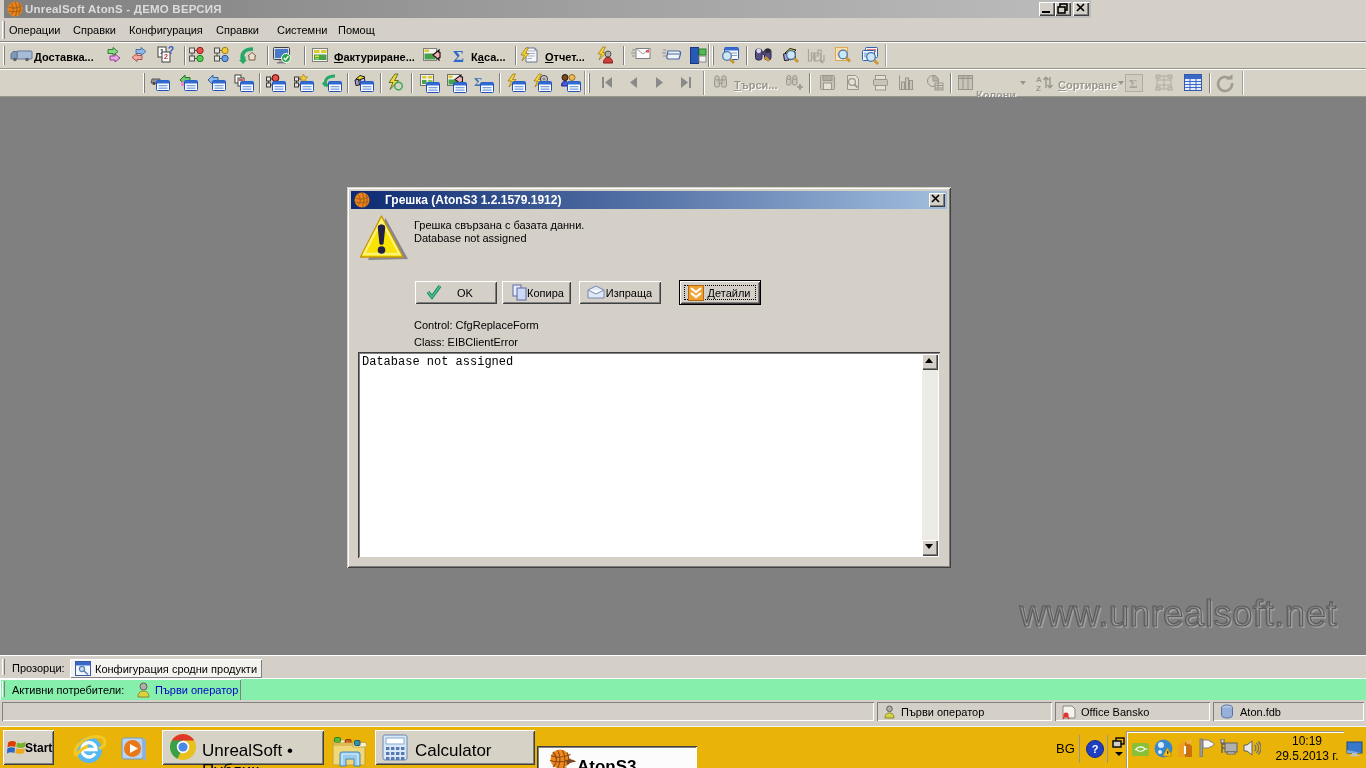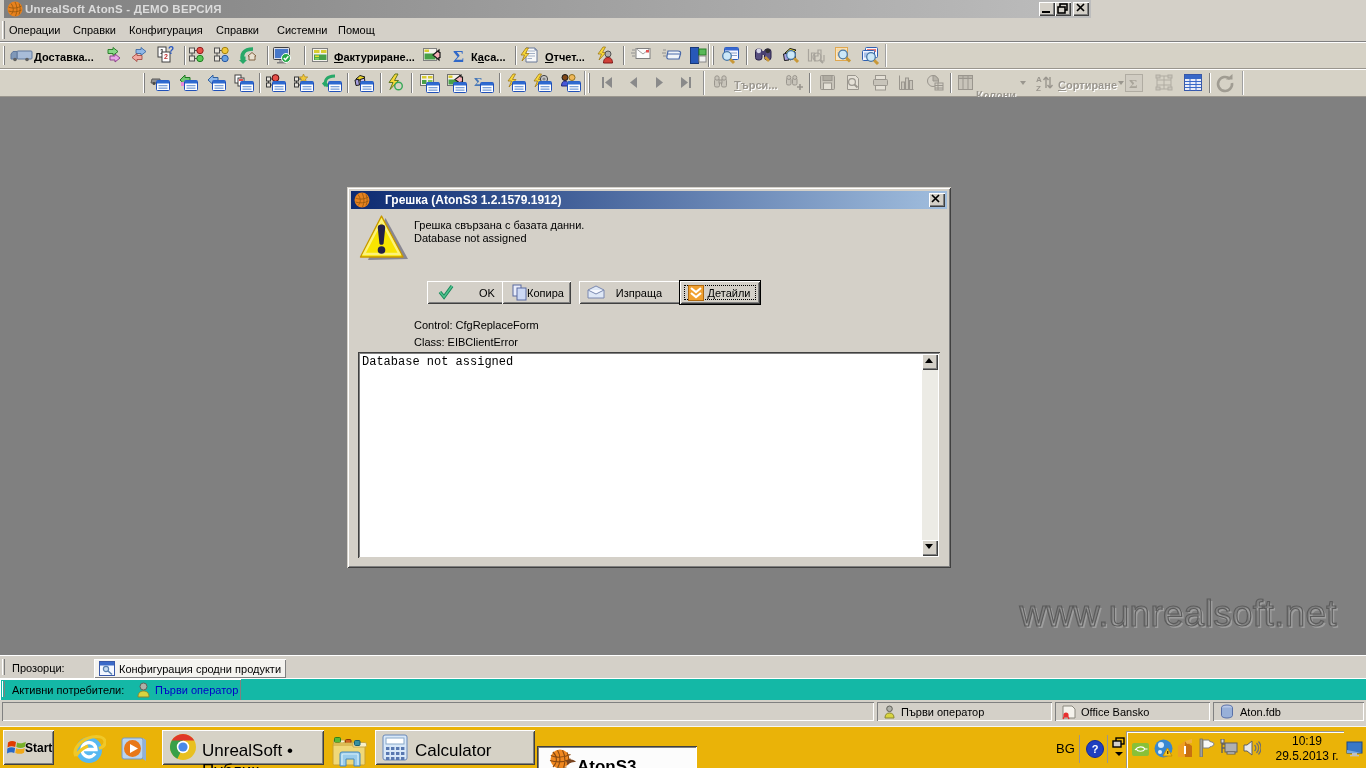--- a/index.html
+++ b/index.html
@@ -38,23 +38,23 @@
 #btndet .focus { position:absolute; left:4px; top:4px; right:4px; bottom:4px; border:1px dotted #000; }
 #dmsg { position:absolute; left:67px; top:32px; font-size:11px; line-height:13px; }
 #dctrl { position:absolute; left:67px; top:130px; font-size:11px; line-height:16.5px; }
 #dtext { position:absolute; left:11px; top:165px; width:582px; height:206px; background:#fff; box-shadow: inset 1px 1px 0 #404040, inset -1px -1px 0 #d4d0c8, inset 2px 2px 0 #808080, inset -2px -2px 0 #fff; }
 #dtext .content { position:absolute; left:4px; top:3px; font-family:"Liberation Mono", monospace; font-size:12px; }
 #dscroll { position:absolute; right:2px; top:2px; width:16px; bottom:2px; background:#ecebe5; }
 .sbtn { position:absolute; left:0; width:16px; height:16px; background:#d4d0c8; box-shadow: inset 1px 1px 0 #fff, inset -1px -1px 0 #404040, inset -2px -2px 0 #808080; }
 
 
 #bar1 { left:0; top:655px; width:1366px; height:23px; background:#d4d0c8; border-top:1px solid #fff;padding-left:31px; }
-#bar2 { left:0; top:678px; width:1366px; height:22px; background:#14b8a6; border-top:1px solid #fff; }
+#bar2 { left:0; top:678px; width:1366px; height:22px; background:#86efac; border-top:1px solid #fff; }
 .bgrip { position:absolute; left:2px; top:3px; width:3px; height:16px; border-left:1px solid #fff; border-right:1px solid #808080; }
-#winbtn1 { position:absolute; left:70px; top:3px; width:192px; height:19px; background:#f4f3ef; box-shadow: inset 1px 1px 0 #fff, inset -1px -1px 0 #808080; margin-left: 24px; }
+#winbtn1 { position:absolute; left:70px; top:3px; width:192px; height:19px; background:#f4f3ef; box-shadow: inset 1px 1px 0 #fff, inset -1px -1px 0 #808080; }
 #userpanel { position:absolute; left:0px; top:0px; width:241px; height:22px; box-shadow: inset 1px 1px 0 #fff, inset -1px -1px 0 #808080; }
 
 
 #status { left:0; top:700px; width:1366px; height:26px; background:#d4d0c8; }
 .ssec { position:absolute; top:2px; height:19px; box-shadow: inset 1px 1px 0 #808080, inset -1px -1px 0 #fff; }
 
 
 #taskbar { left:0; top:726px; width:1366px; height:42px; background:#eab308; border-top:1px solid #f8f7f3; }
 .tbtn { position:absolute; top:3px; height:35px; background:#d6d2c6; box-shadow: inset 1px 1px 0 #fff, inset -1px -1px 0 #404040, inset 2px 2px 0 #d4d0c8, inset -2px -2px 0 #808080; }
 .tbtn .cap { position:absolute; top:11px; left:40px; font-size:17px; }
@@ -553,35 +553,35 @@
           </svg></div>
     </div>
     <svg class="abs" style="left:12px;top:26px" width="54" height="54" viewBox="0 0 54 54">
       <path d="M26.5 5 L49 46 L9 47 Z" fill="rgba(60,60,90,0.5)"></path>
       <path d="M22.5 3 L44 44 L1.5 44 Z" fill="#f8e400" stroke="#c89800" stroke-width="1.4" stroke-linejoin="round"></path>
       <path d="M22.5 7.5 L40.5 41 L5 41 Z" fill="none" stroke="#fdf590" stroke-width="2.4" opacity="0.85"></path>
       <path d="M22.5 11.5 c3.4 0 3.9 2.2 3.6 4.4 l-1.5 14.6 c-0.2 1.8 -4 1.8 -4.2 0 l-1.5 -14.6 c-0.3 -2.2 0.2 -4.4 3.6 -4.4 z" fill="#232048"></path>
       <circle cx="22.5" cy="37" r="3.8" fill="#232048"></circle>
     </svg>
     <div id="dmsg">Грешка свързана с базата данни.<br>Database not assigned</div>
-    <div class="dbtn" style="left:80px;width:102px">
+    <div class="dbtn" style="left:68px;width:82px">
       <svg class="abs" style="left:10px;top:3px" width="18" height="17" viewBox="0 0 18 17">
           <path d="M3 8 L7 13 L15 2" stroke="#18885a" stroke-width="3.4" fill="none"></path>
           <path d="M3 8 L7 13 L15 2" stroke="#4fc28e" stroke-width="1.4" fill="none"></path>
         </svg>
       <div class="cap">OK</div>
     </div>
     <div class="dbtn" style="left:155px;width:69px">
       <svg class="abs" style="left:9px;top:3px" width="17" height="17" viewBox="0 0 17 17">
           <rect x="2" y="1" width="8" height="11" fill="#e8ecfa" stroke="#5a6aa0"></rect>
           <rect x="6" y="4" width="9" height="12" fill="#ccd8f4" stroke="#5a6aa0"></rect>
         </svg>
       <div class="cap">Копира</div>
     </div>
-    <div class="dbtn" style="left:232px;width:102px">
+    <div class="dbtn" style="left:232px;width:82px">
       <svg class="abs" style="left:8px;top:4px" width="19" height="15" viewBox="0 0 19 15">
           <path d="M1 5 L9 1 L17 5 L17 13 L1 13 Z" fill="#dfe8f6" stroke="#7a88b0"></path>
           <path d="M1 5 L9 9 L17 5" fill="#f6f9ff" stroke="#7a88b0"></path>
         </svg>
       <div class="cap">Изпраща</div>
     </div>
     <div class="dbtn" id="btndet" style="left:333px;width:80px">
       <div class="focus"></div>
       <svg class="abs" style="left:8px;top:4px" width="16" height="16" viewBox="0 0 16 16">
           <rect x="0.5" y="0.5" width="15" height="15" fill="#f0a030" stroke="#b06a10"></rect>

